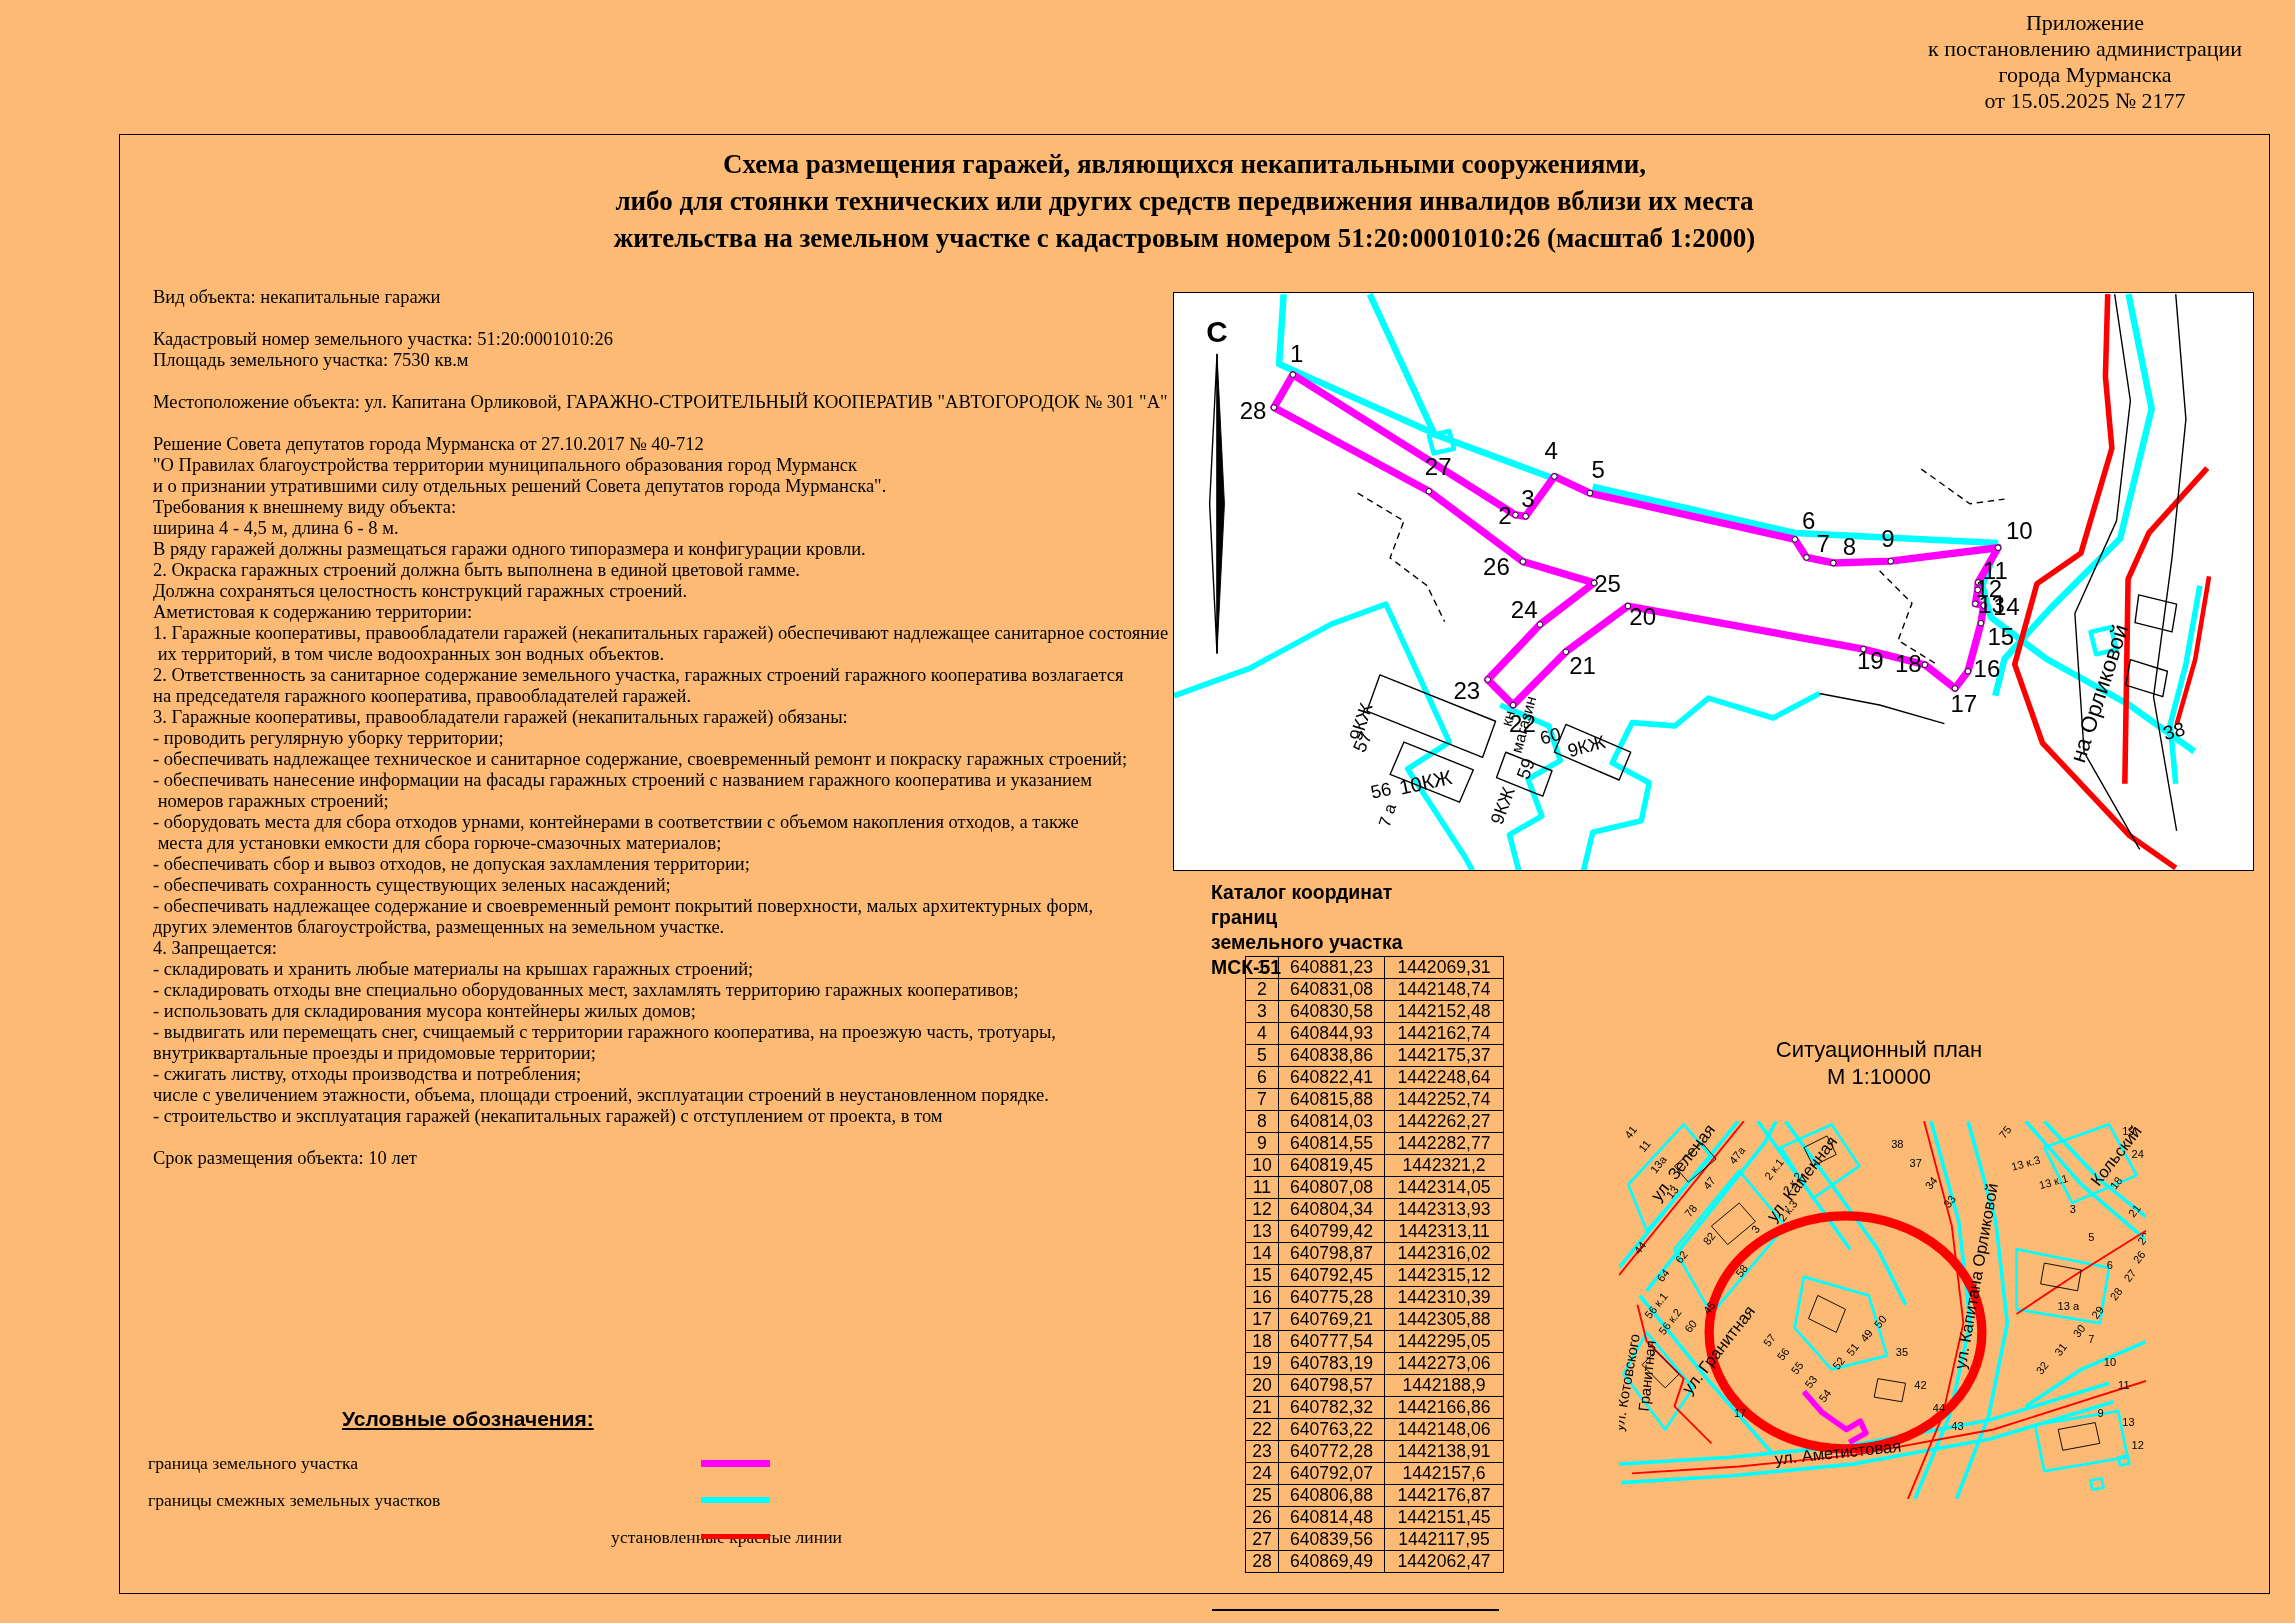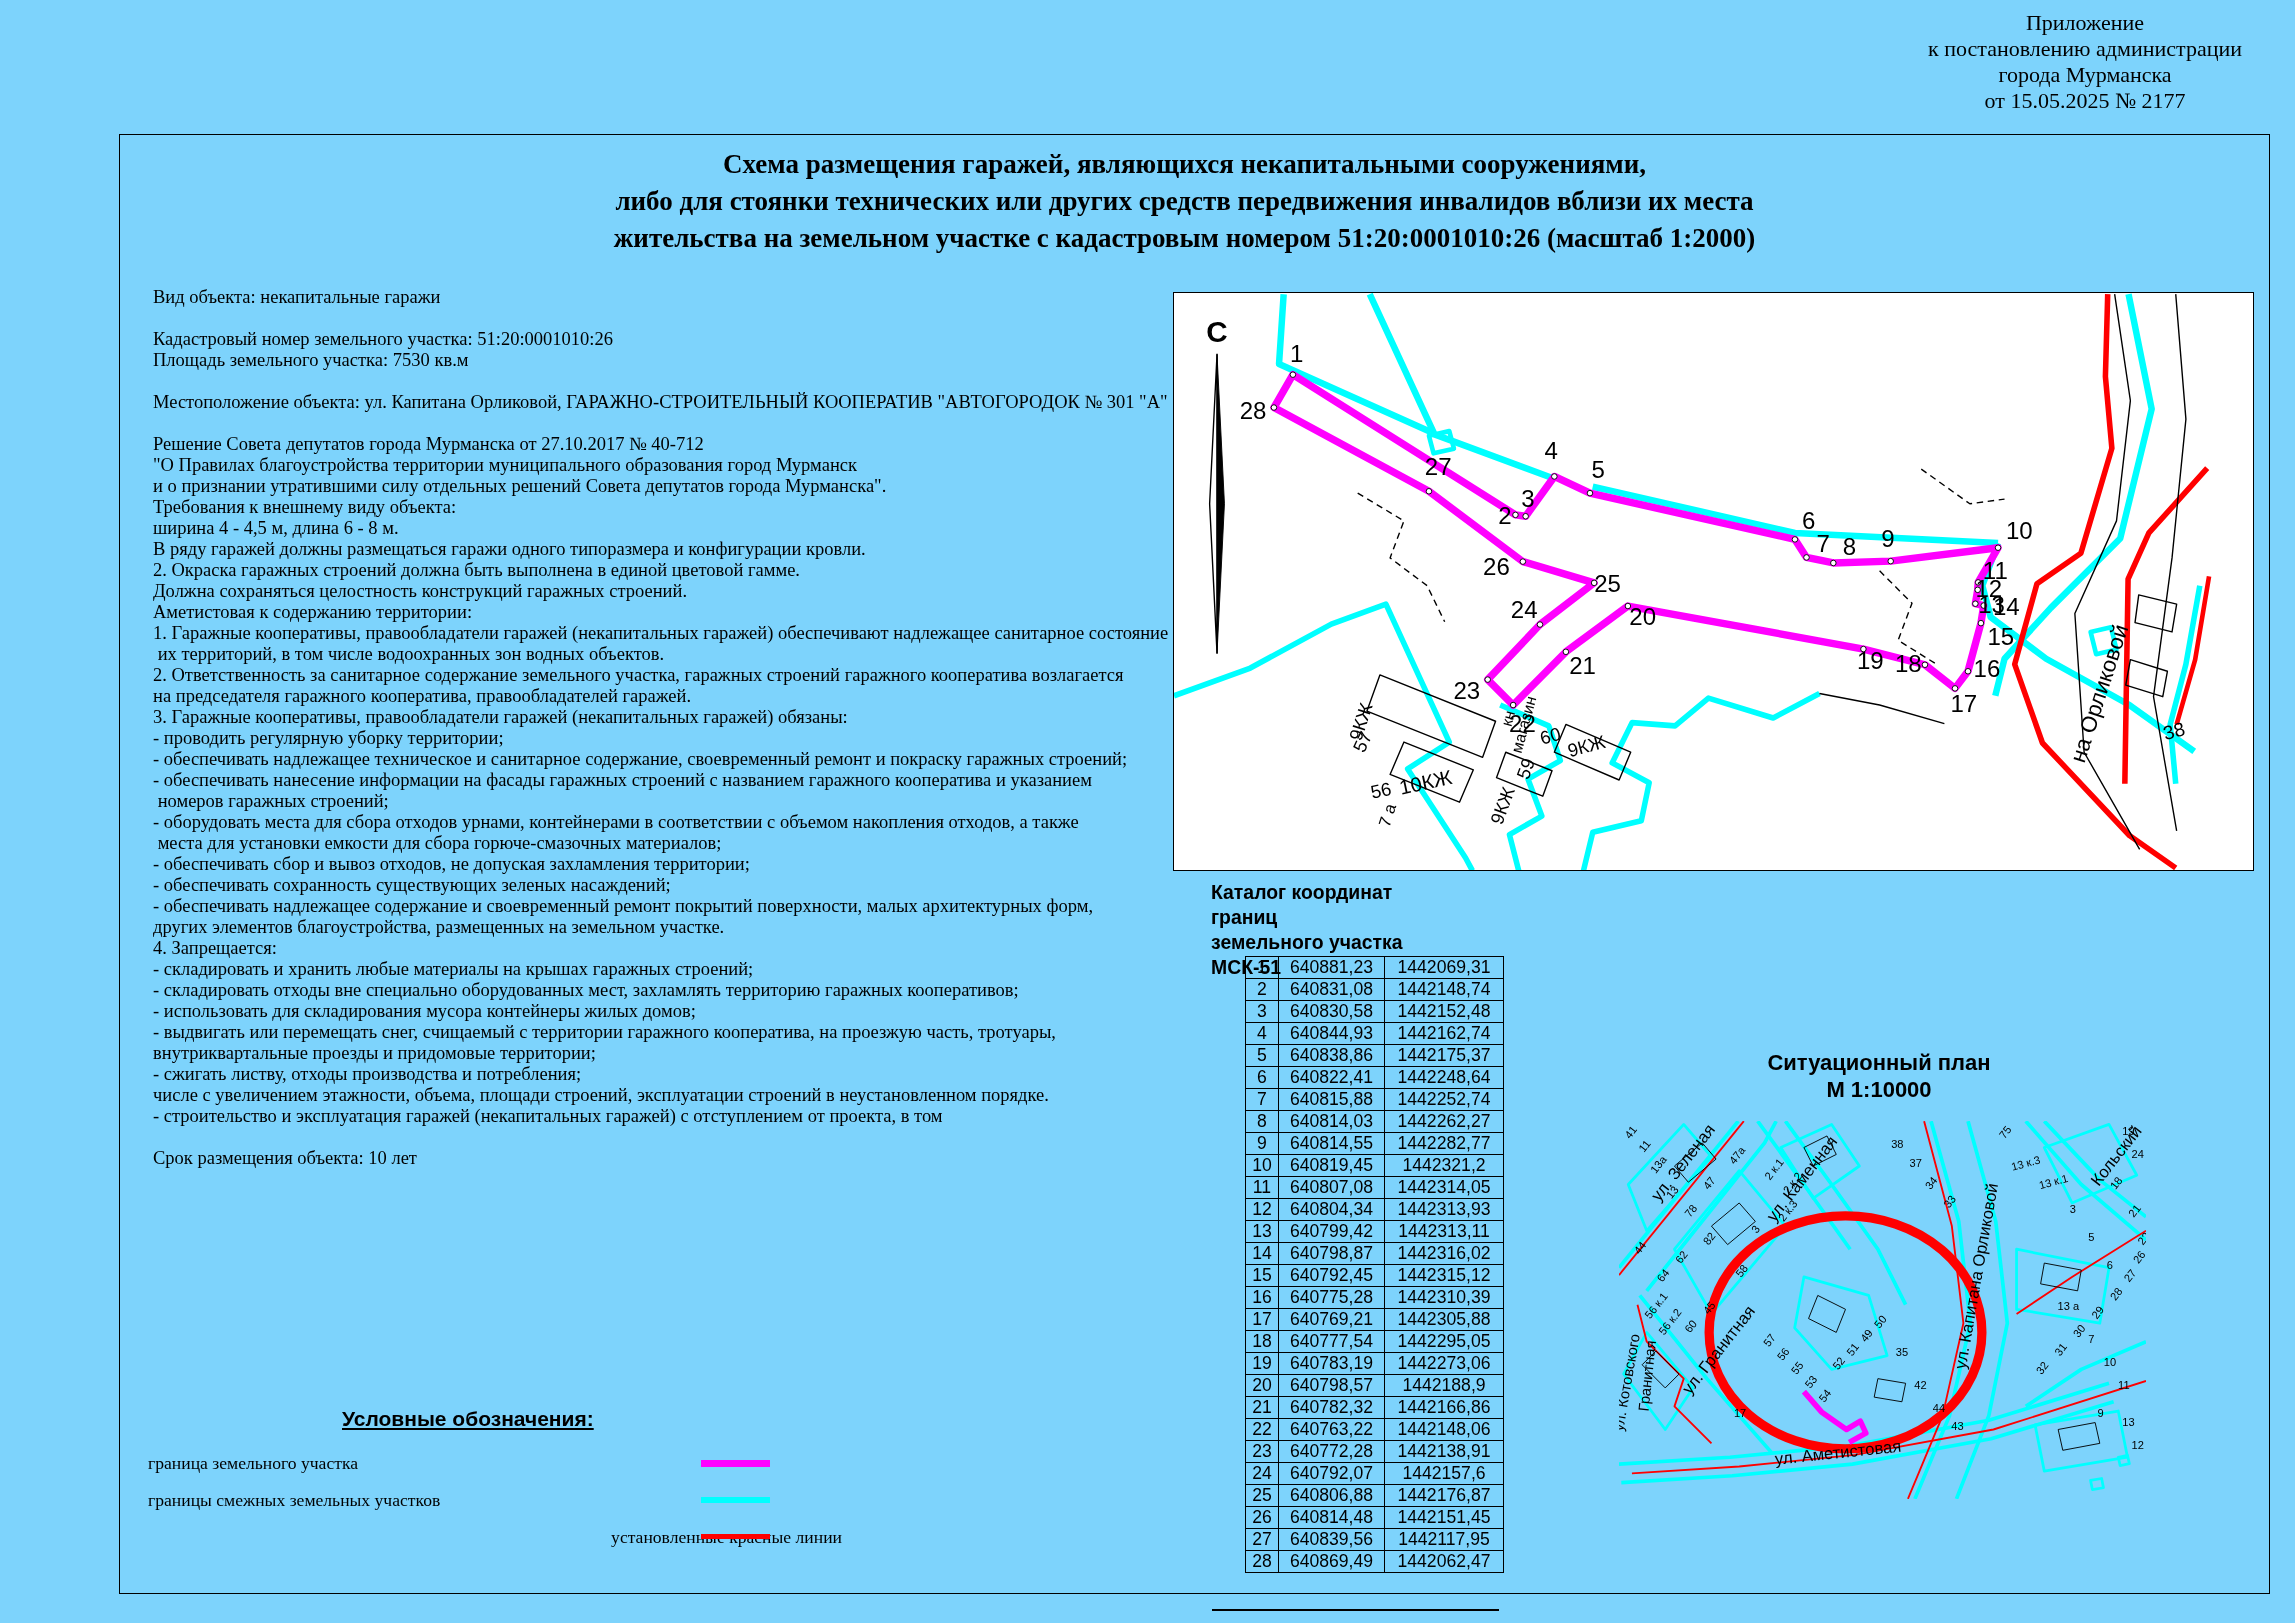--- a/index.html
+++ b/index.html
@@ -1,16 +1,16 @@
 <!DOCTYPE html>
 <html style="font-size:7.4px"><head>
 <meta charset="utf-8">
 <style>
   html,body{margin:0;padding:0;background:#ffffff;}
-  .page{position:relative;width:2295px;height:1623px;background:#7dd3fc;overflow:hidden;
+  .page{position:relative;width:2295px;height:1623px;background:#fdba74;overflow:hidden;
         font-family:"Liberation Serif", "DejaVu Serif", serif;color:#000;}
   .outer-frame{position:absolute;left:119px;top:134px;width:2149px;height:1458px;
         border:1.9px solid #000;}
   .header-note{position:absolute;left:1897px;top:10.2px;width:376px;text-align:center;
         font-size:22px;line-height:26px;}
   .doc-title{position:absolute;left:259px;top:146px;width:1851px;text-align:center;
         font-weight:bold;font-size:27px;line-height:37px;}
   .doc-text{position:absolute;left:153px;top:287px;width:1023px;font-size:18.5px;}
   .doc-text .docline{white-space:pre;height:21px;line-height:21px;}
   .map-wrap{position:absolute;left:1173px;top:292px;width:1079px;height:577px;
@@ -20,21 +20,21 @@
         font-family:"Liberation Sans", "DejaVu Sans", sans-serif;
         font-weight:bold;font-size:19.4px;line-height:25px;}
   .coords-table{position:absolute;left:1245px;top:956px;border-collapse:collapse;
         font-family:"Liberation Sans", "DejaVu Sans", sans-serif;font-size:17.6px;}
   .coords-table td{border:0.9px solid #000;height:20.4px;text-align:center;padding:0;}
   .coords-table td.c-n{width:32px;}
   .coords-table td.c-x{width:105px;}
   .coords-table td.c-y{width:118px;}
   .sitplan-title{position:absolute;left:1666px;top:1036px;width:426px;text-align:center;
         font-family:"Liberation Sans", "DejaVu Sans", sans-serif;
-        font-weight:bold;font-size:22px;line-height:27px;margin-top:13px;}
+        font-weight:normal;font-size:22px;line-height:27px;}
   .sitplan-wrap{position:absolute;left:1619px;top:1121px;width:527px;height:378px;}
   .legend{position:absolute;left:148px;top:1402px;width:694px;}
   .legend-title{position:absolute;left:194px;top:4.6px;
         font-family:"Liberation Sans", "DejaVu Sans", sans-serif;
         font-weight:bold;font-size:21px;text-decoration:underline;}
   .legend-item{position:absolute;left:0;height:21px;font-size:17.6px;line-height:21px;}
   .legend-swatch{position:absolute;left:553px;top:7.4px;width:69px;}
   .footer-line{position:absolute;left:1212px;top:1609px;width:287px;height:1.9px;background:#000;}
   svg text{font-family:"Liberation Sans", "DejaVu Sans", sans-serif;}
 </style>

